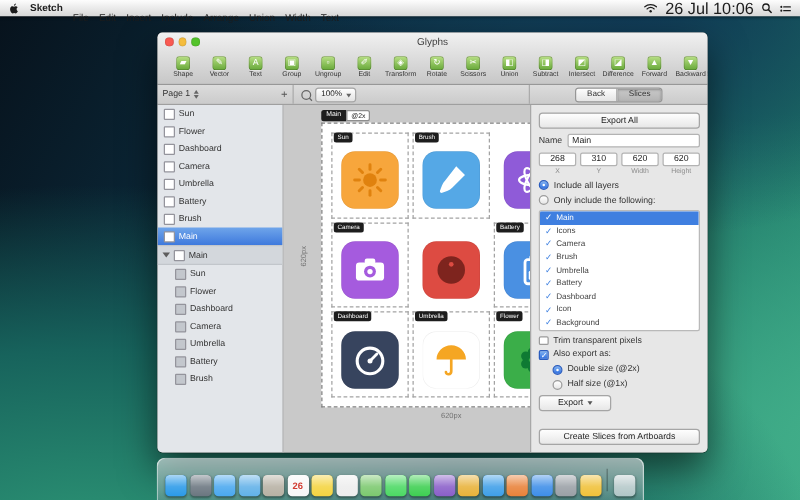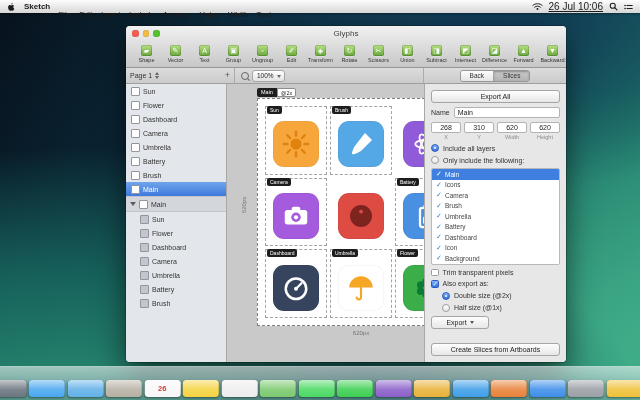--- a/index.html
+++ b/index.html
@@ -12,21 +12,21 @@
       linear-gradient(120deg,#07121c 0%,#0c2e40 35%,#14545c 62%,#1f7a6a 82%,#2e9a7e 100%);}
   
   .menubar{position:absolute;top:0;left:0;right:0;height:13px;z-index:20;
     background:linear-gradient(#fdfdfd,#d7d7d7);box-shadow:0 1px 2px rgba(0,0,0,.35);
     display:flex;align-items:center;padding:0 7px;font-size:8px;color:#1c1c1c;}
   .mb-left{display:flex;align-items:center;gap:8px;}
   .mb-app{font-weight:bold;text-align:right;}
   .mb-item{white-space:nowrap;margin-top:16px;}
   .mb-right{margin-left:auto;display:flex;align-items:center;gap:6px;}
   .mb-ico svg{display:block;}
-  .mb-clock{font-size:10px;text-decoration:underline;}
+  .mb-clock{font-size:13px;}
   
   .window{position:absolute;left:126px;top:26px;width:440px;height:336px;border-radius:4px;
     background:#e8e8e8;overflow:hidden;display:flex;flex-direction:column;
     box-shadow:0 14px 30px rgba(0,0,0,.55),0 0 0 .5px rgba(0,0,0,.45);}
   .chrome{background:linear-gradient(#f1f1f1,#c7c7c7);border-bottom:1px solid #979797;}
   .titlebar{height:15px;position:relative;display:flex;align-items:center;}
   .traffic{display:flex;gap:4px;padding-left:6px;z-index:2;}
   .tl{width:6.5px;height:6.5px;border-radius:50%;box-shadow:inset 0 0 1px rgba(0,0,0,.4);}
   .tl.red{background:#f95a52;} .tl.yellow{background:#f5bd3e;} .tl.green{background:#53c32b;}
   .wtitle{position:absolute;left:0;right:0;text-align:center;font-size:8px;color:#3f3f3f;}
@@ -110,21 +110,21 @@
   .cl-row.selected{background:#3f7fe0;color:#fff;}
   .cl-row.selected.checked .cl-check::after{color:#fff;}
   .export-btn{width:58px;display:inline-flex;align-items:center;justify-content:center;gap:3px;padding:2px 0;}
   .export-btn::after{content:"";border-left:2.5px solid transparent;border-right:2.5px solid transparent;border-top:3px solid #555;}
   .spacer{flex:1;}
   
   .dock{position:absolute;left:50%;transform:translateX(-50%);bottom:0;height:27px;z-index:15;
     display:flex;align-items:flex-end;gap:2.5px;padding:3px 6px;
     background:linear-gradient(rgba(242,245,248,.6),rgba(165,175,185,.35));
     border:1px solid rgba(255,255,255,.55);border-bottom:none;border-radius:7px 7px 0 0;}
-  .dock-icon{width:36px;height:17px;border-radius:3.5px;position:relative;overflow:hidden;flex:none;
+  .dock-icon{width:17px;height:17px;border-radius:3.5px;position:relative;overflow:hidden;flex:none;
     box-shadow:0 1px 2px rgba(0,0,0,.4);}
   .dock-icon::after{content:"";position:absolute;inset:0;border-radius:3.5px;
     background:linear-gradient(rgba(255,255,255,.6),rgba(255,255,255,.12) 55%,rgba(255,255,255,0));}
   .cal-day{position:absolute;inset:0;display:flex;align-items:center;justify-content:center;
     font-size:7.5px;font-weight:bold;color:#d23c32;z-index:1;}
   .dock-sep{width:1px;height:18px;background:rgba(0,0,0,.3);margin:0 2px;align-self:center;flex:none;}
 </style>
 </head>
 <body>
 

